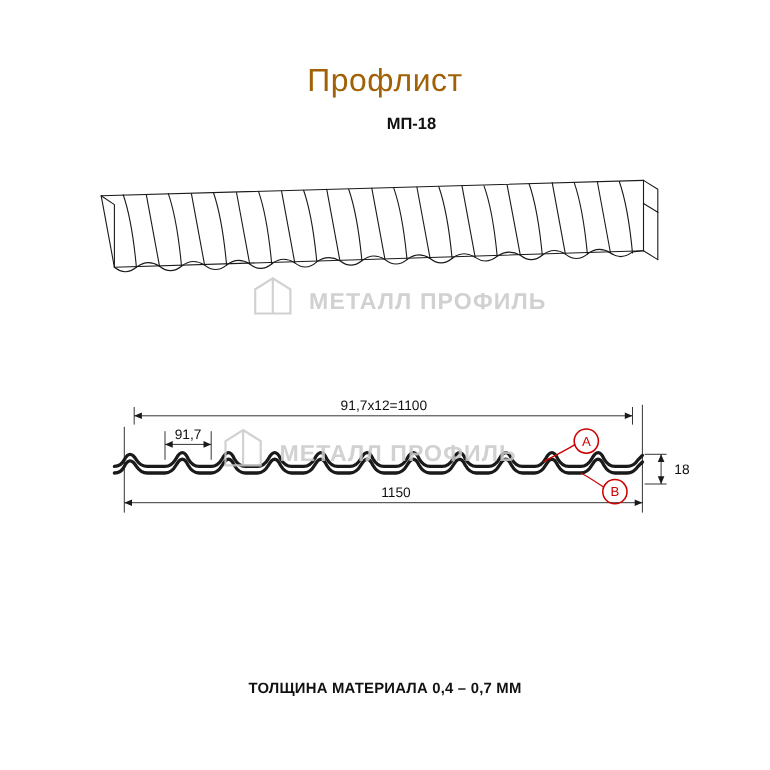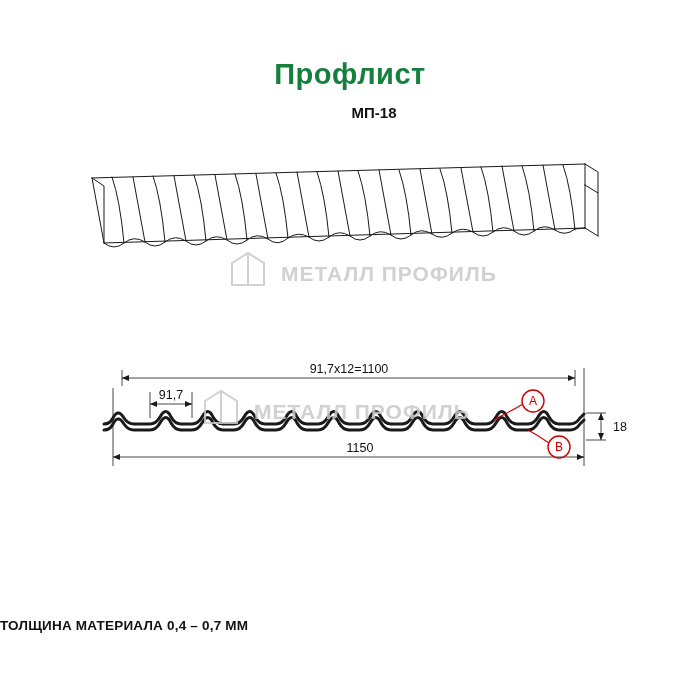--- a/index.html
+++ b/index.html
@@ -21,41 +21,41 @@
     width: 700px;
     height: 700px;
   }
   .title {
     position: absolute;
     top: 58px;
     left: 0;
     width: 700px;
     text-align: center;
     font-size: 29px;
-    font-weight: bold;
+    font-weight: normal;
     letter-spacing: 0.5px;
-    color: #15803d;
+    color: #a16207;
   }
   .subtitle {
     position: absolute;
     top: 104px;
     left: 0;
     width: 700px;
     text-align: center;
     font-size: 15px;
     font-weight: bold;
     color: #111111;
     margin-left: 24px;
   }
   .footer-note {
     position: absolute;
     top: 618px;
     left: 0;
     width: 700px;
-    text-align: left;
+    text-align: center;
     font-size: 13.5px;
     font-weight: bold;
     letter-spacing: 0.2px;
     color: #111111;
   }
   svg.fig {
     position: absolute;
     left: 0;
     top: 0;
     width: 700px;

